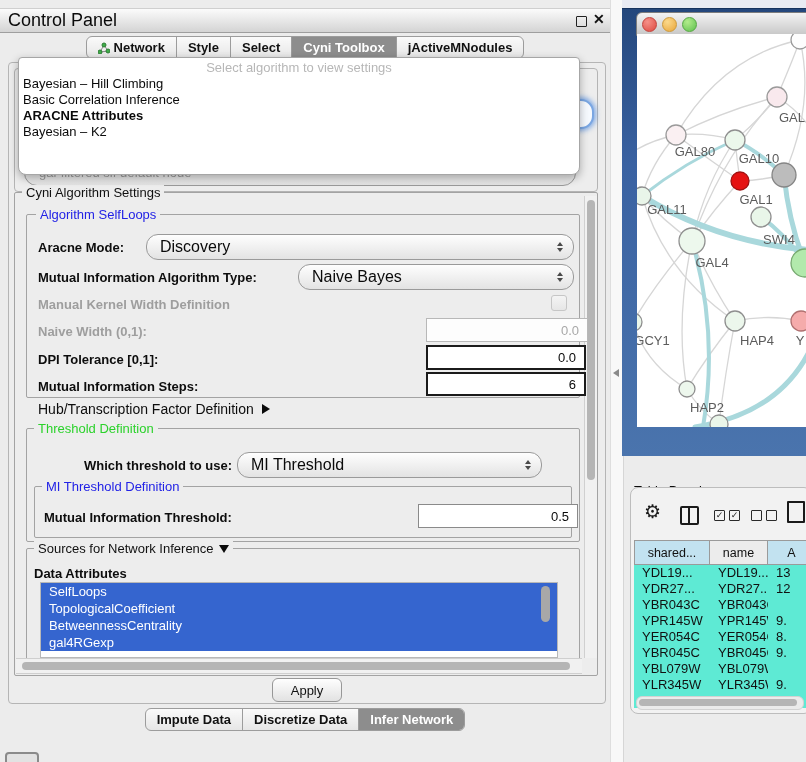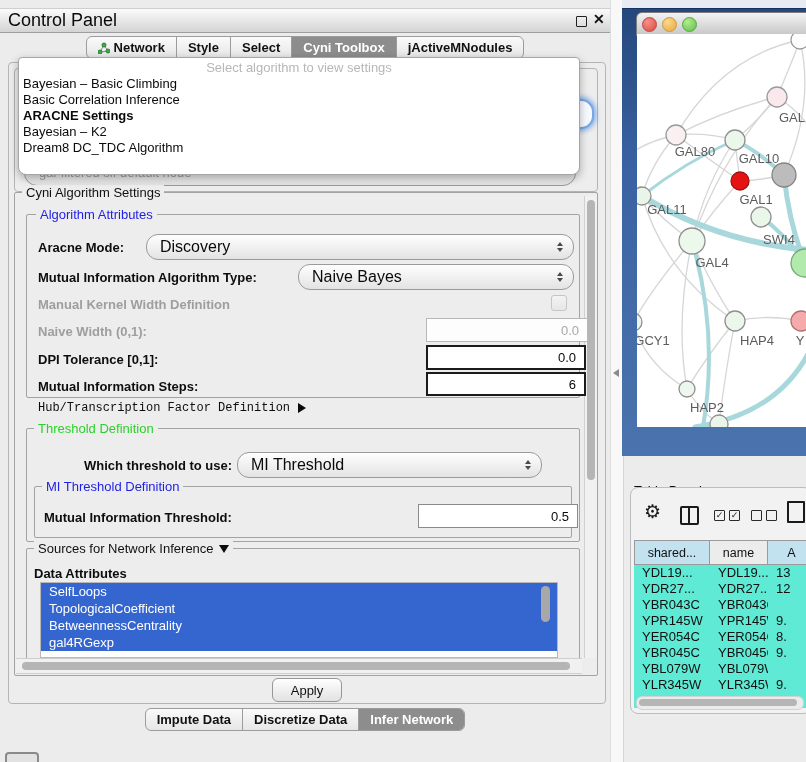--- a/index.html
+++ b/index.html
@@ -134,39 +134,38 @@
 
   <div class="abs hidden-group"></div>
   <div class="abs focus-combo"></div>
   <div class="abs gal-combo">
     <span>gal-filtered sif default node</span>
   </div>
 
   <div class="abs popup">
     <div class="prompt">Select algorithm to view settings</div>
     <div>
-        <div class="dd-item">Bayesian – Basic Climbing</div>
+        <div class="dd-item">Bayesian – Hill Climbing</div>
         <div class="dd-item">Basic Correlation Inference</div>
-        <div class="dd-item bold">ARACNE Settings</div>
+        <div class="dd-item bold">ARACNE Attributes</div>
         <div class="dd-item">Bayesian – K2</div>
-        <div class="dd-item">Dream8 DC_TDC Algorithm</div>
       </div>
   </div>
 
   <div class="abs group" style="left:14px;top:192px;width:582px;height:482px;"></div>
   <div class="abs legend" style="left:22px;top:185px;">
     <span>Cyni Algorithm Settings</span>
   </div>
   <div class="abs vtrack" style="left:584px;top:196px;width:12px;height:462px;">
     <div class="thumb" style="position:absolute;left:2px;top:4px;width:8px;height:280px;"></div>
   </div>
 
   <div class="abs group" style="left:26px;top:214px;width:552px;height:182px;"></div>
   <div class="abs legend blue" style="left:36px;top:207px;">
-    <span>Algorithm Attributes</span>
+    <span>Algorithm SelfLoops</span>
   </div>
 
   <div class="abs lbl" style="left:38px;top:240px;">Aracne Mode:</div>
   <div class="abs combo" style="left:146px;top:234px;width:426px;height:24px;">
     <span>Discovery</span>
     <span class="spin">
         <i class="tri-up"></i>
         <i class="tri-dn"></i>
       </span>
   </div>
@@ -192,21 +191,21 @@
   <div class="abs ninput strong" style="left:426px;top:345px;width:140px;height:21px;">
     <span>0.0</span>
   </div>
 
   <div class="abs lbl" style="left:38px;top:379px;">Mutual Information Steps:</div>
   <div class="abs ninput strong" style="left:426px;top:372px;width:140px;height:20px;">
     <span>6</span>
   </div>
 
   <div class="abs" style="left:38px;top:401px;display:flex;align-items:center;gap:8px;">
-    <span class="lbl" style="font-weight:normal;font-size:12px;font-family:Liberation Mono, monospace;">Hub/Transcription Factor Definition</span>
+    <span class="lbl" style="font-weight:normal;font-size:14px;">Hub/Transcription Factor Definition</span>
     <span class="tri-right"></span>
   </div>
 
   <div class="abs group" style="left:26px;top:428px;width:552px;height:112px;"></div>
   <div class="abs legend green" style="left:34px;top:421px;">
     <span>Threshold Definition</span>
   </div>
   <div class="abs lbl" style="left:84px;top:458px;">Which threshold to use:</div>
   <div class="abs combo" style="left:237px;top:452px;width:303px;height:24px;">
     <span>MI Threshold</span>

